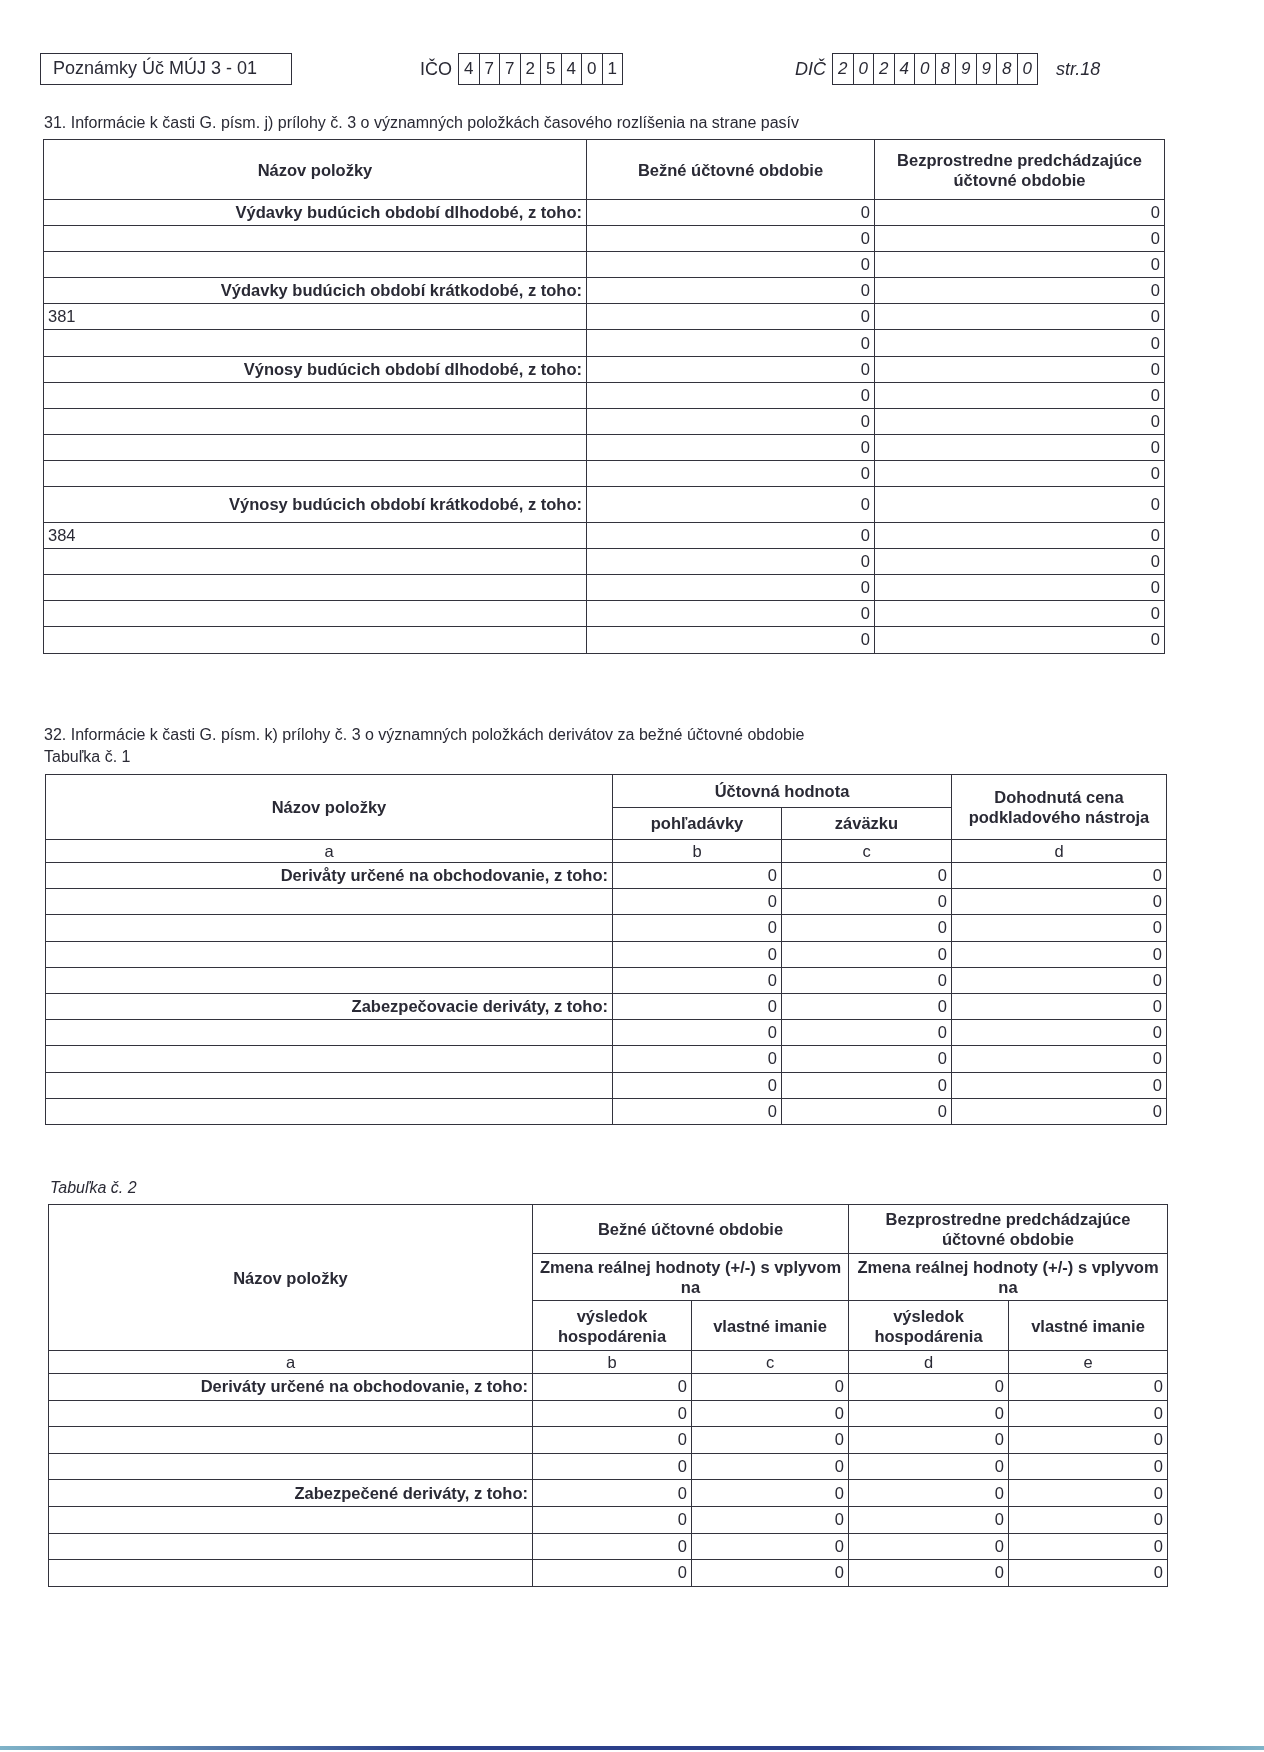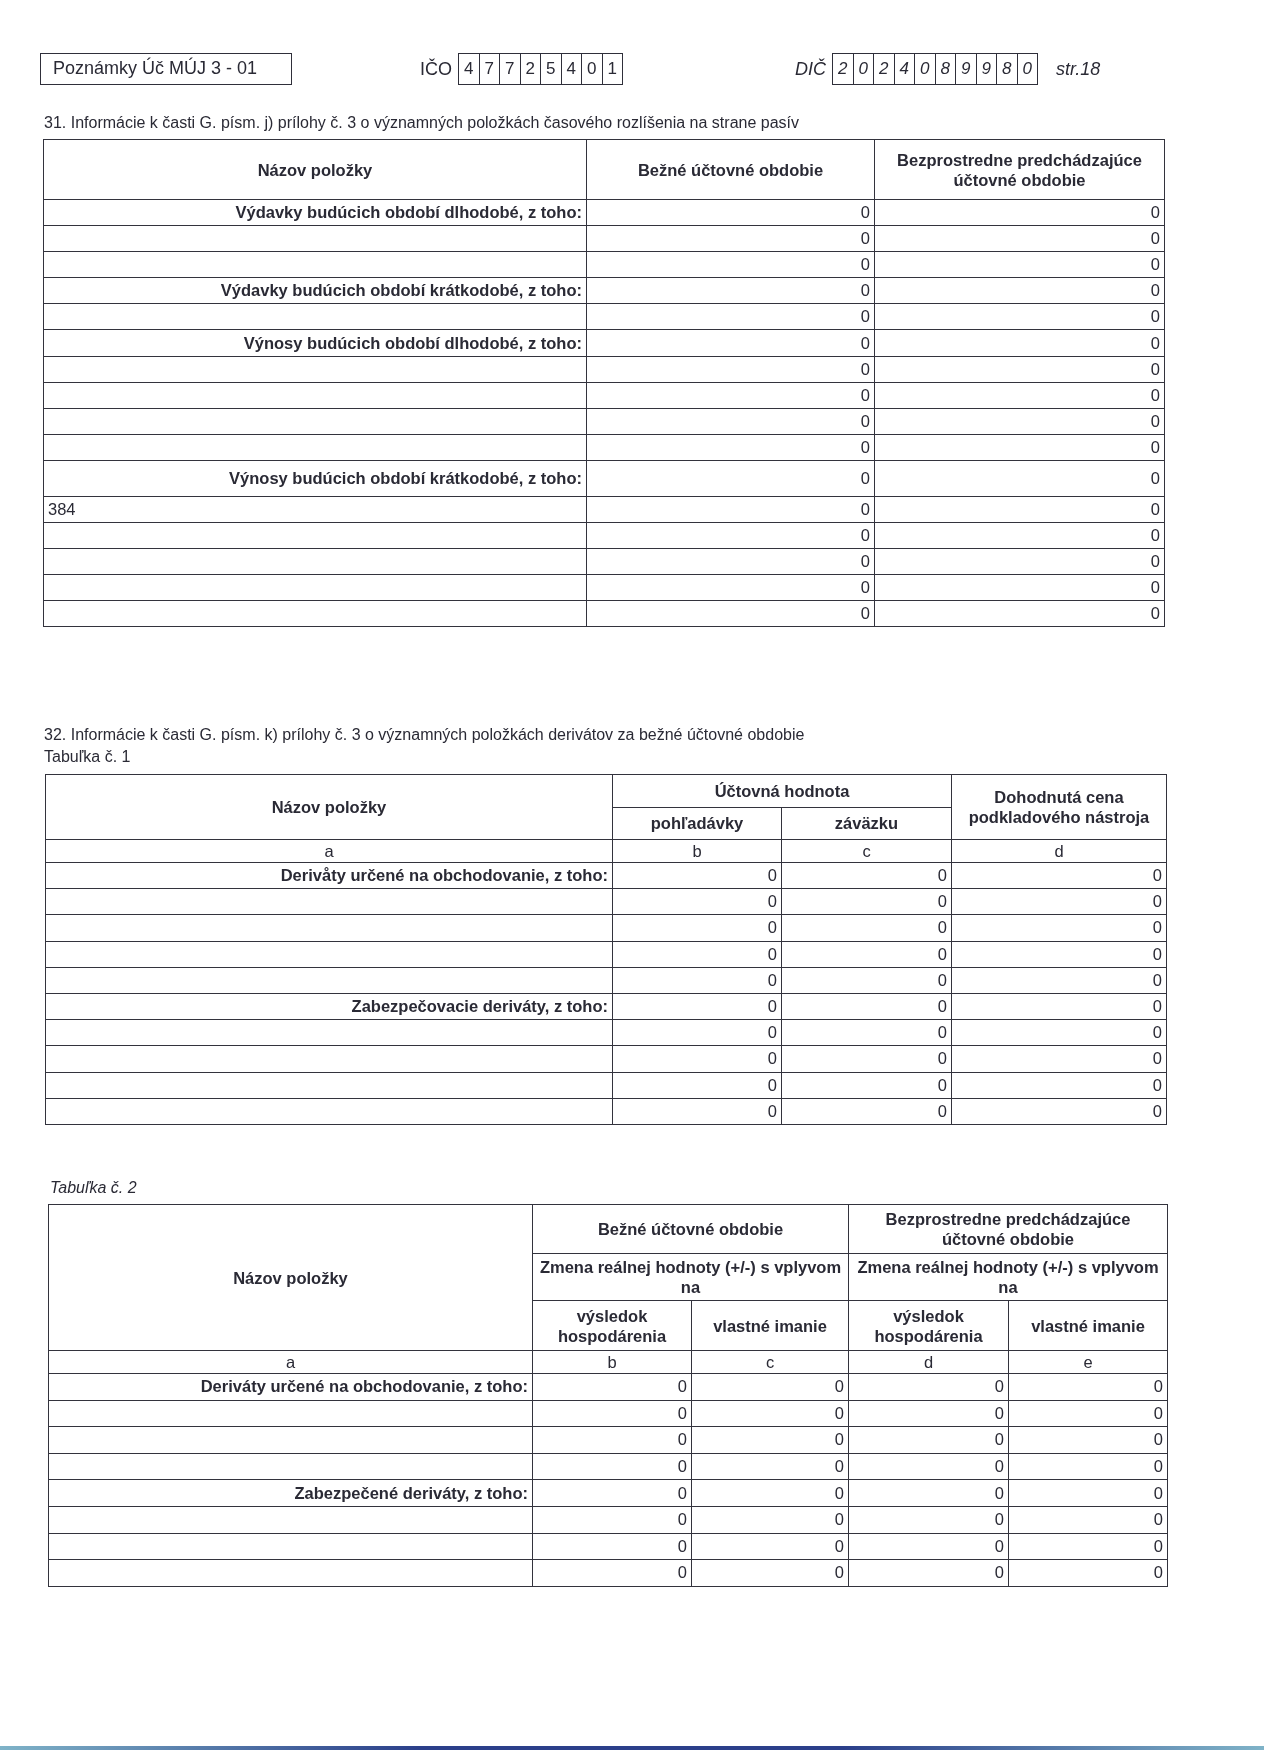--- a/index.html
+++ b/index.html
@@ -98,20 +98,25 @@
         <td class=""></td>
         <td class="num">0</td>
         <td class="num">0</td>
       </tr>
       <tr style="height:26.1px">
         <td class="lbl-bold">Výdavky budúcich období krátkodobé, z toho:</td>
         <td class="num">0</td>
         <td class="num">0</td>
       </tr>
       <tr style="height:26.1px">
+        <td class="">381</td>
+        <td class="num">0</td>
+        <td class="num">0</td>
+      </tr>
+      <tr style="height:26.1px">
         <td class=""></td>
         <td class="num">0</td>
         <td class="num">0</td>
       </tr>
       <tr style="height:26.1px">
         <td class="lbl-bold">Výnosy budúcich období dlhodobé, z toho:</td>
         <td class="num">0</td>
         <td class="num">0</td>
       </tr>
       <tr style="height:26.1px">

